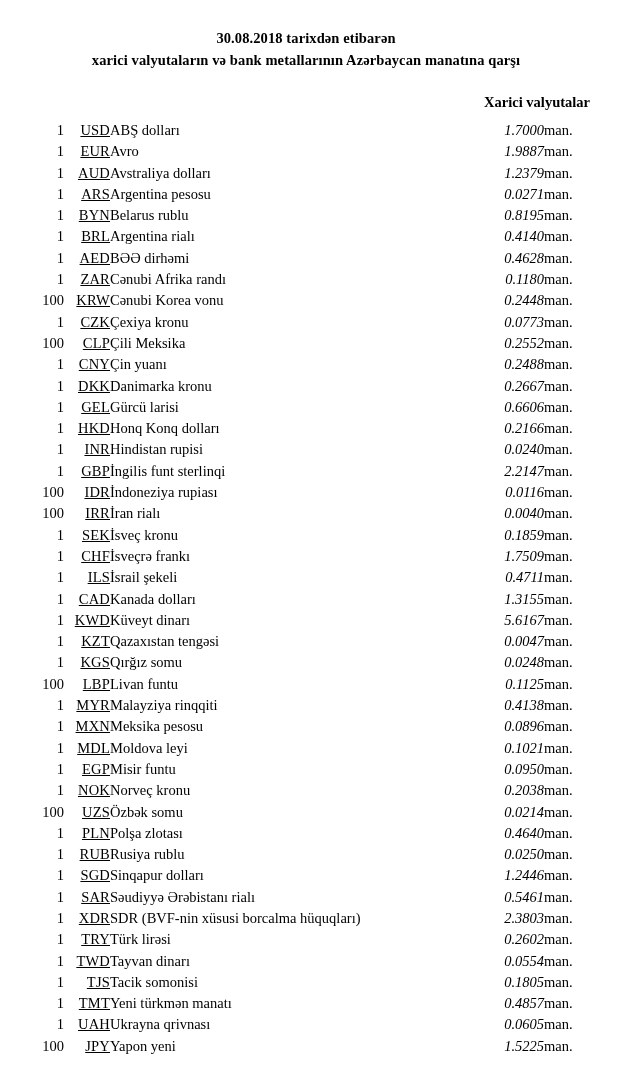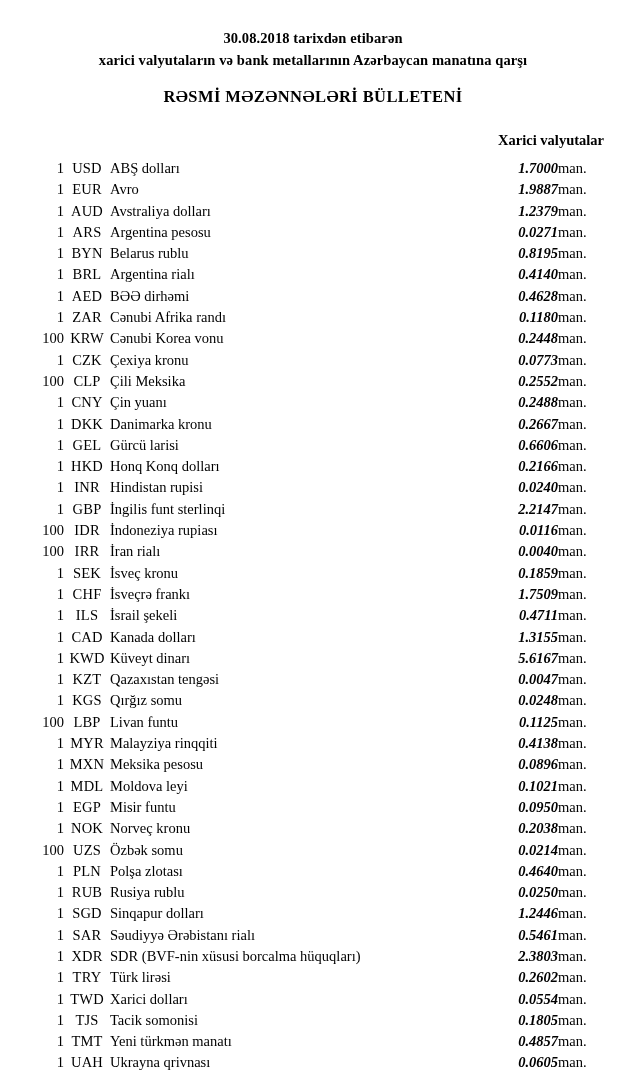--- a/index.html
+++ b/index.html
@@ -12,36 +12,36 @@
     height: 1073px;
     font-family: "Liberation Serif", serif;
     color: #000000;
     overflow: hidden;
   }
   .page {
     width: 620px;
     height: 1073px;
     position: relative;
     box-sizing: border-box;
-    padding: 30px 16px 0 22px;
+    padding: 30px 30px 0 22px;
   }
   .header {
     text-align: center;
   }
   .header .line1 {
     font-size: 14.5px;
     font-weight: bold;
     letter-spacing: 0.1px;
     margin-bottom: 5px;
   }
   .header .line2 {
     font-size: 14.5px;
     font-weight: bold;
     letter-spacing: 0.1px;
-    margin-bottom: 18px;
+    margin-bottom: 6px;
   }
   .header .line3 {
     font-size: 16.5px;
     font-weight: bold;
     letter-spacing: 0.4px;
     margin-bottom: 4px;
   }
   .section-title {
     text-align: right;
     font-size: 14.5px;
@@ -61,51 +61,51 @@
     white-space: nowrap;
   }
   td.qty {
     width: 42px;
     text-align: right;
     padding-right: 7px;
     font-family: "Liberation Serif", serif;
   }
   td.code {
     width: 46px;
-    text-align: center;
+    text-align: right;
     padding-right: 9px;
     letter-spacing: 0.2px;
+    text-decoration: underline;
   }
   td.name {
     text-align: left;
     padding-left: 1px;
   }
   td.value {
     width: 78px;
     text-align: right;
     font-style: italic;
-    font-weight: bold;
+    font-weight: normal;
     font-family: "Liberation Serif", serif;
     padding-right: 9px;
   }
   td.unit {
     width: 46px;
     text-align: left;
     padding-left: 2px;
   }
 </style>
 </head>
 <body>
 
 <div class="page">
 
   <div class="header">
     <div class="line1">30.08.2018  tarixdən etibarən</div>
     <div class="line2">xarici valyutaların və bank metallarının Azərbaycan manatına qarşı</div>
-    <div class="line3">RƏSMİ MƏZƏNNƏLƏRİ BÜLLETENİ</div>
   </div>
 
   <div class="section-title">Xarici valyutalar</div>
 
   <table class="rates">
     <tbody>
         <tr>
           <td class="qty">1</td>
           <td class="code">USD</td>
           <td class="name">ABŞ dolları</td>
@@ -374,21 +374,21 @@
         <tr>
           <td class="qty">1</td>
           <td class="code">TRY</td>
           <td class="name">Türk lirəsi</td>
           <td class="value">0.2602</td>
           <td class="unit">man.</td>
         </tr>
         <tr>
           <td class="qty">1</td>
           <td class="code">TWD</td>
-          <td class="name">Xarici dolları</td>
+          <td class="name">Tayvan dinarı</td>
           <td class="value">0.0554</td>
           <td class="unit">man.</td>
         </tr>
         <tr>
           <td class="qty">1</td>
           <td class="code">TJS</td>
           <td class="name">Tacik somonisi</td>
           <td class="value">0.1805</td>
           <td class="unit">man.</td>
         </tr>

